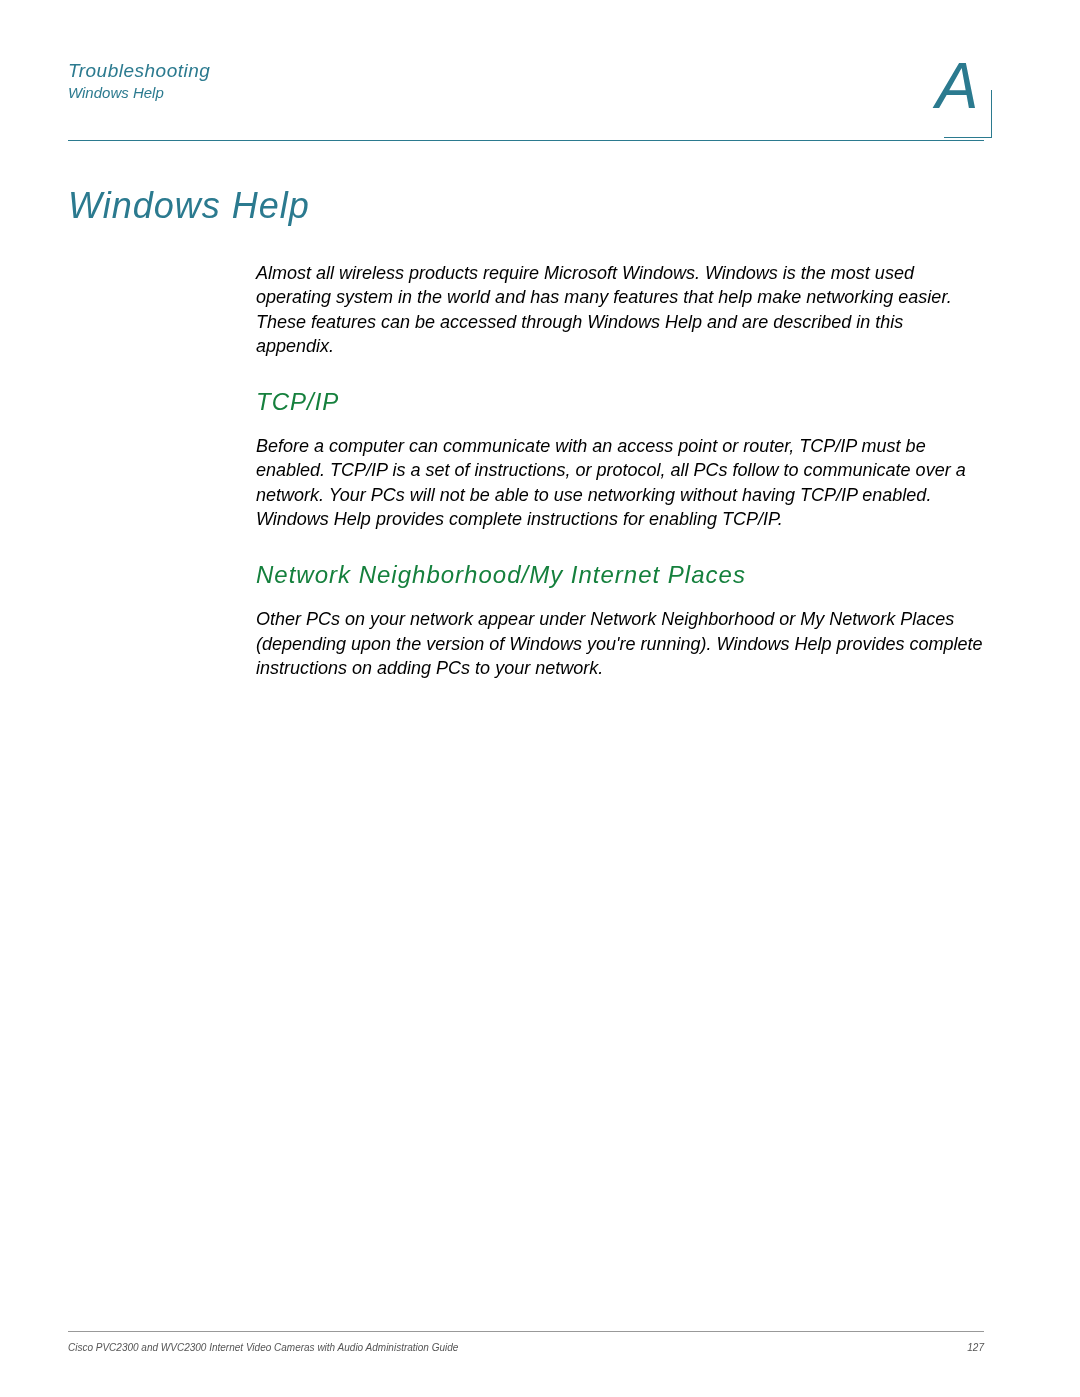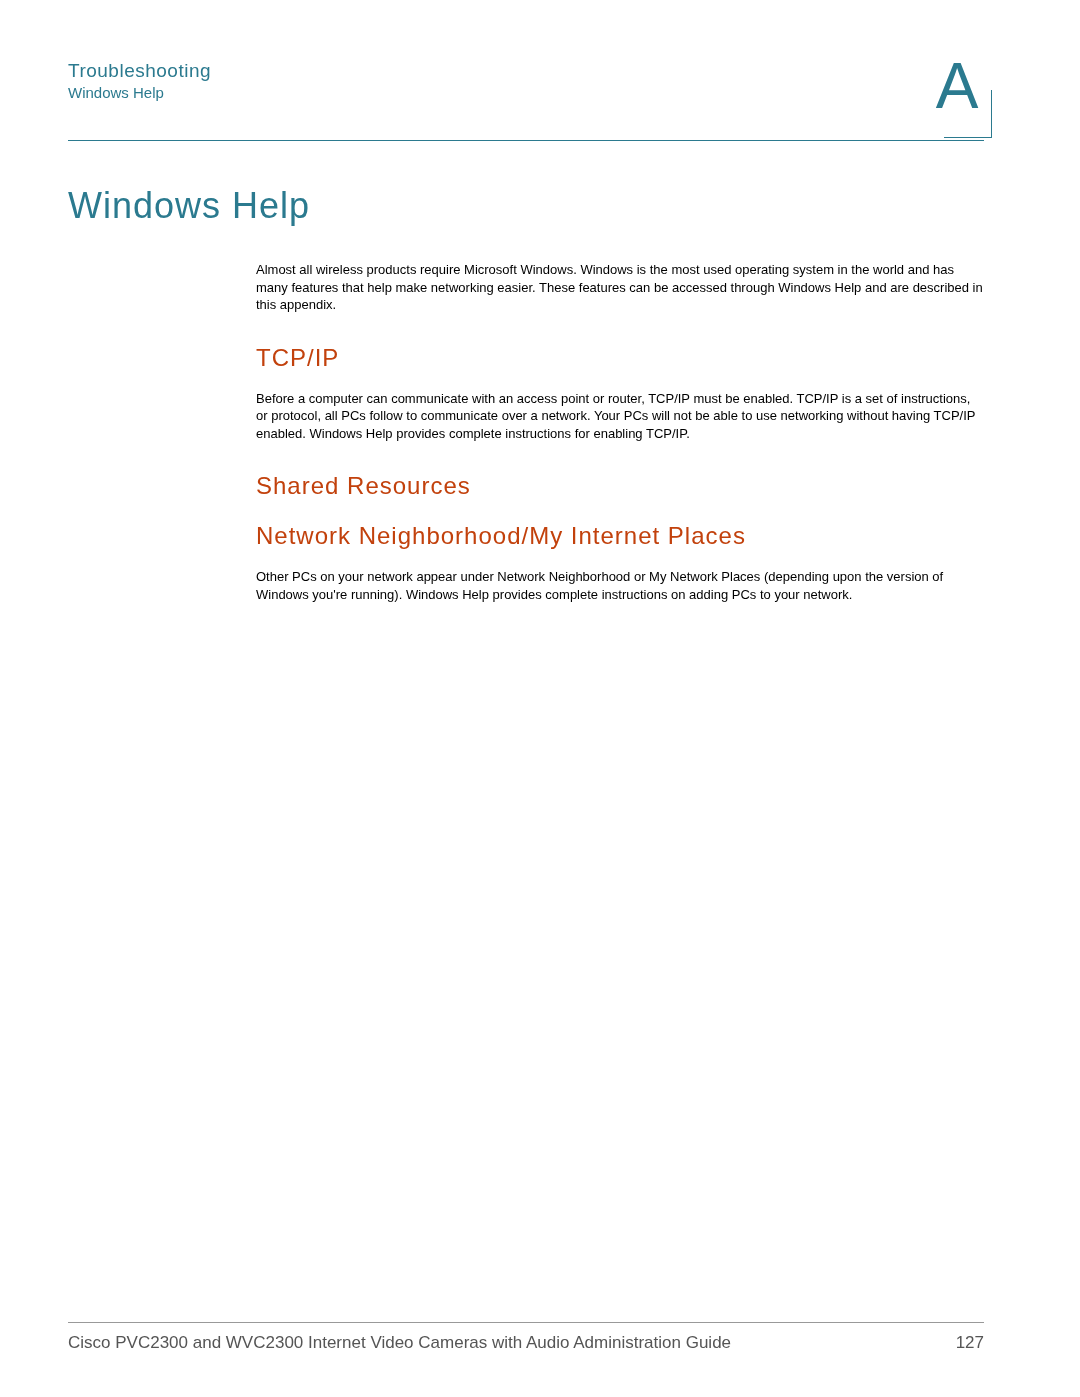--- a/index.html
+++ b/index.html
@@ -2,20 +2,21 @@
 <html><head>
 <meta charset="utf-8">
 <style>
   * { box-sizing: border-box; margin: 0; padding: 0; }
   html, body { width: 1080px; height: 1397px; background: #ffffff; font-family: Arial, Helvetica, sans-serif; color: #000; }
   .page {
     position: relative;
     width: 1080px;
     height: 1397px;
     padding: 54px 96px 0 68px;
+    font-style: italic;
   }
   .header-row {
     display: flex;
     justify-content: space-between;
     align-items: flex-start;
   }
   .header-left { padding-top: 6px; }
   .chapter-title {
     color: #2b7a8f;
     font-size: 19px;
@@ -57,47 +58,47 @@
     font-size: 36px;
     font-weight: 400;
     letter-spacing: 1px;
     margin: 44px 0 34px 0;
   }
   .content {
     margin-left: 188px;
     max-width: 730px;
   }
   .body-p {
-    font-size: 13px;
+    font-size: 18px;
     line-height: 1.35;
     margin-bottom: 30px;
     margin-top: 12px;
   }
   .h2 {
-    color: #c2410c;
+    color: #15803d;
     font-size: 24px;
     font-weight: 400;
     letter-spacing: 1px;
     margin: 22px 0 18px 0;
   }
   .footer {
     position: absolute;
     left: 68px;
     right: 96px;
     bottom: 44px;
   }
   .hr-bottom {
     border: none;
     border-top: 1px solid #999;
     margin-bottom: 10px;
   }
   .footer-row {
     display: flex;
     justify-content: space-between;
-    font-size: 17px;
+    font-size: 10px;
     color: #555;
   }
 </style>
 </head>
 <body>
 
 <div class="page">
 
   <div class="header-row">
     <div class="header-left">
@@ -113,21 +114,20 @@
   <hr class="hr-top">
 
   <h1 class="h1">Windows Help</h1>
 
   <div class="content">
     <p class="body-p">Almost all wireless products require Microsoft Windows. Windows is the most used operating system in the world and has many features that help make networking easier. These features can be accessed through Windows Help and are described in this appendix.</p>
 
     <h2 class="h2">TCP/IP</h2>
     <p class="body-p">Before a computer can communicate with an access point or router, TCP/IP must be enabled. TCP/IP is a set of instructions, or protocol, all PCs follow to communicate over a network. Your PCs will not be able to use networking without having TCP/IP enabled. Windows Help provides complete instructions for enabling TCP/IP.</p>
 
-    <h2 class="h2">Shared Resources</h2>
 
     <h2 class="h2">Network Neighborhood/My Internet Places</h2>
     <p class="body-p">Other PCs on your network appear under Network Neighborhood or My Network Places (depending upon the version of Windows you're running). Windows Help provides complete instructions on adding PCs to your network.</p>
   </div>
 
   <div class="footer">
     <hr class="hr-bottom">
     <div class="footer-row">
       <span>Cisco PVC2300 and WVC2300 Internet Video Cameras with Audio Administration Guide</span>
       <span>127</span>

